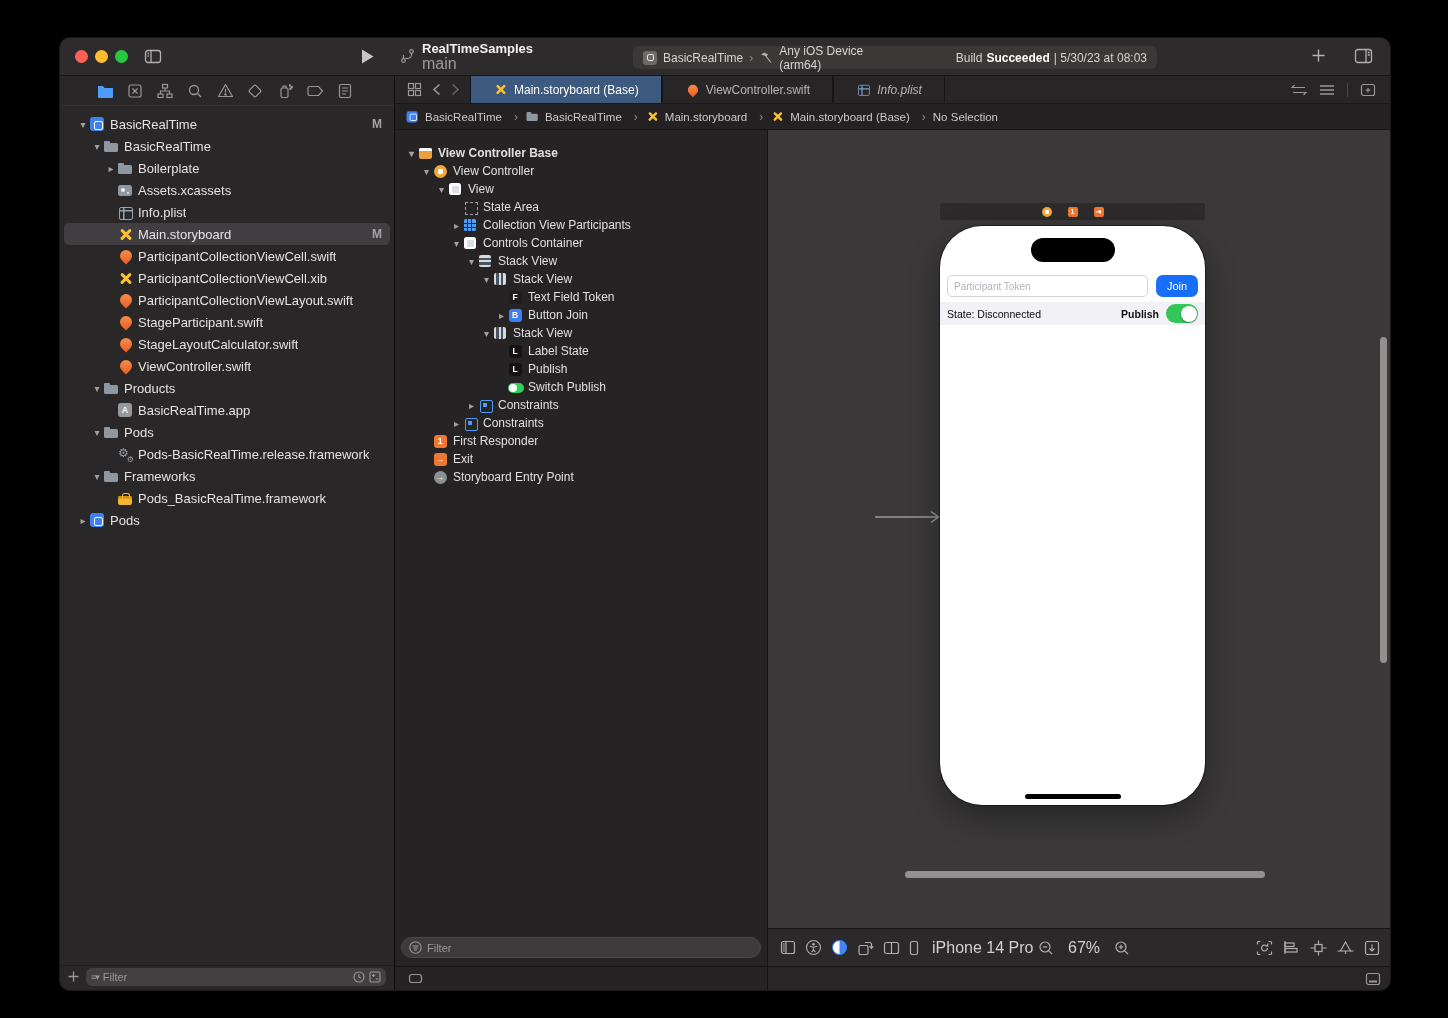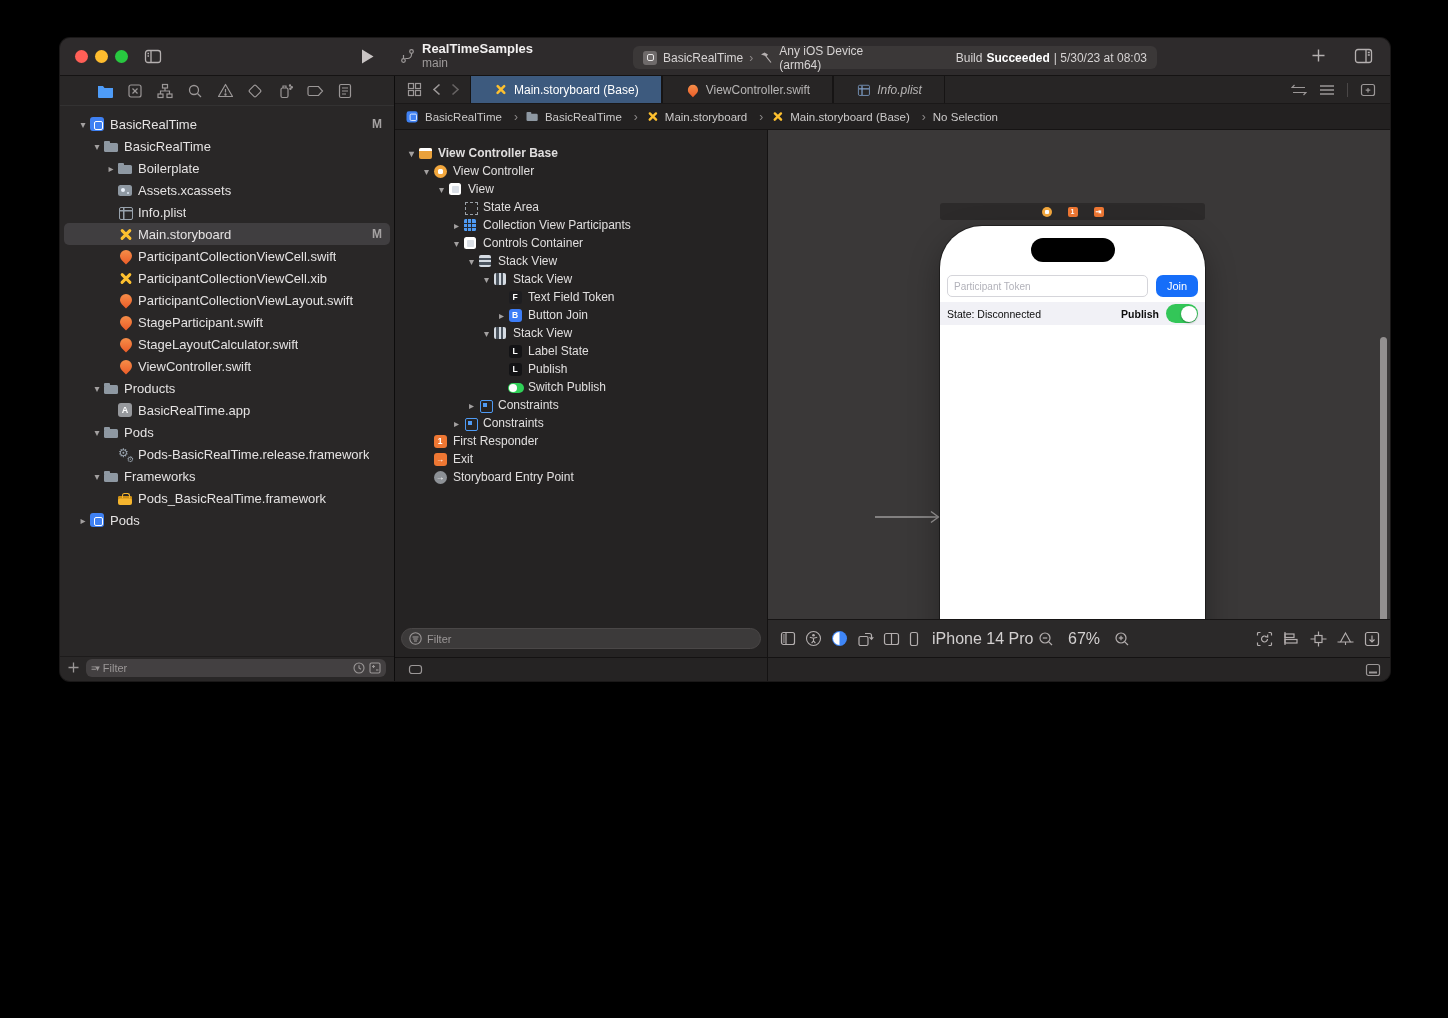--- a/index.html
+++ b/index.html
@@ -1,33 +1,33 @@
 <!DOCTYPE html>
 <html><head>
 <meta charset="utf-8">
 <style>
   * { margin:0; padding:0; box-sizing:border-box; }
   html,body { background:#000; width:1448px; height:1018px; overflow:hidden;
     font-family:"Liberation Sans", sans-serif; -webkit-font-smoothing:antialiased; }
   .screen { position:relative; width:1448px; height:1018px; background:#000; }
-  .window { position:absolute; left:60px; top:38px; width:1330px; height:643px;
+  .window { position:absolute; left:60px; top:38px; width:1330px; height:952px;
     background:#272525; border-radius:10px; overflow:hidden; display:flex; flex-direction:column;
     box-shadow:0 0 0 1px #1a1818; }
 
   
   .toolbar { position:relative; height:38px; background:#2e2b2c; border-bottom:1px solid #151313; flex:none; }
   .tl { position:absolute; top:12px; width:13px; height:13px; border-radius:50%; }
   .tl.red{ left:15px; background:#ff5f57; } .tl.yellow{ left:35px; background:#febc2e; } .tl.green{ left:55px; background:#28c840; }
   .tb-icon { position:absolute; color:#b5b0b0; }
   .tb-sidebar { left:84px; top:10px; }
   .tb-play { left:300px; top:10px; color:#c9c4c4; }
   .titleblock { position:absolute; left:340px; top:3px; display:flex; align-items:center; gap:7px; color:#9e9a9a; }
   .titleblock .txt { display:flex; flex-direction:column; }
   .proj-title { font-size:13px; font-weight:bold; color:#f2f0f0; line-height:16px; }
-  .proj-branch { font-size:12px; color:#9e9a9a; line-height:13px; }
+  .proj-branch { font-size:16px; color:#9e9a9a; line-height:13px; }
   .scheme-pill { position:absolute; left:573px; top:8px; width:524px; height:23px; background:#3b3838;
     border-radius:6px; display:flex; align-items:center; padding:0 10px; font-size:12px; color:#d6d3d3; gap:6px; }
   .scheme-sep { color:#8e8a8a; font-size:12px; }
   .glyph-app { width:14px; height:14px; background:#6e6a6a; border-radius:3px; position:relative; flex:none; }
   .glyph-app::after { content:""; position:absolute; inset:3.5px; border:1.2px solid #e8e6e6; border-radius:2px; }
   .build-group { display:flex; gap:4px; margin-left:42px; white-space:nowrap; }
   .build-status { font-weight:bold; color:#fff; }
   .tb-plus { right:64px; top:10px; } .tb-addeditor { right:17px; top:10px; }
 
   

